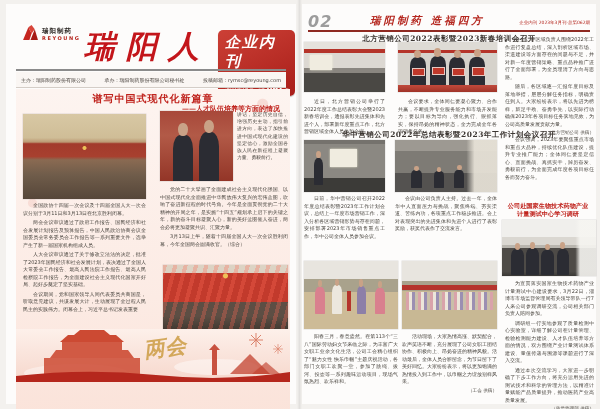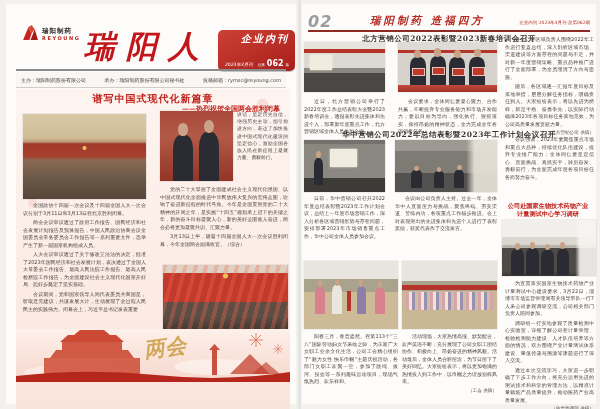--- a/index.html
+++ b/index.html
@@ -19,21 +19,21 @@
   
   .logo-wrap{display:flex;align-items:center;gap:3px;}
   .logo-cn{font-size:6.5px;font-weight:bold;color:#26211e;letter-spacing:1px;line-height:1.2;}
   .logo-en{font-size:5px;font-weight:bold;color:#b5271f;letter-spacing:1.6px;line-height:1.2;}
   .paper-title{font-family:"DejaVu Serif","Liberation Serif",serif;
     font-size:31px;font-weight:bold;font-style:italic;color:#c3161b;
     letter-spacing:11px;white-space:nowrap;}
   .badge{background:linear-gradient(155deg,#cc4036,#a81e19);border-radius:5px;
     color:#fff;padding:3px 6px 3px 7px;box-shadow:0 1px 1px rgba(0,0,0,.25);}
   .badge-title{font-family:"DejaVu Serif","Liberation Serif",serif;
-    font-style:italic;font-weight:bold;font-size:10px;letter-spacing:2px;line-height:1.25;text-align:right;}
+    font-style:italic;font-weight:bold;font-size:15px;letter-spacing:2px;line-height:1.25;}
   .badge-line2{display:flex;align-items:baseline;gap:2px;margin-top:14px;}
   .badge-issue{font-style:italic;font-size:4.5px;}
   .badge-small{font-size:3.5px;}
   .badge-no{font-size:8px;font-weight:bold;line-height:1;}
   .rule-dark{background:#8b8b8b;height:2px;}
   .info-bar{background:#faf6f3;border-bottom:1px solid #d4cdc7;
     display:flex;justify-content:space-between;align-items:center;
     font-size:5px;color:#4a443f;padding:0 5px;}
 
   
@@ -130,21 +130,21 @@
 
   <div class="abs info-bar" style="left:10px;top:68px;width:260px;height:15px;">
     <span>主办：瑞阳制药股份有限公司</span>
     <span>承办：瑞阳制药股份有限公司秘书处</span>
     <span>投稿邮箱：rymsc@reyoung.com</span>
   </div>
 
   <div class="abs front-article" style="left:10px;top:85px;width:274px;height:380px;">
 
     <div class="abs fa-title" style="left:0;top:3px;width:274px;">谱写中国式现代化新篇章</div>
-    <div class="abs fa-subtitle" style="left:0;top:15px;width:274px;">——热烈祝贺全国两会胜利闭幕</div>
+    <div class="abs fa-subtitle" style="left:0;top:15px;width:274px;">——人才队伍培养等方面的情况</div>
 
     <div class="photo ph-congress" style="left:7px;top:25px;width:123px;height:85px;"></div>
 
     <div class="photo ph-handshake" style="left:144px;top:22px;width:73px;height:70px;">
       <div class="fig" style="left:18%;top:34%;width:27%;height:70%;"></div>
       <div class="fig" style="left:53%;top:30%;width:28%;height:74%;"></div>
     </div>
 
     <div class="photo ph-flags" style="left:147px;top:176px;width:125px;height:64px;"></div>
 

